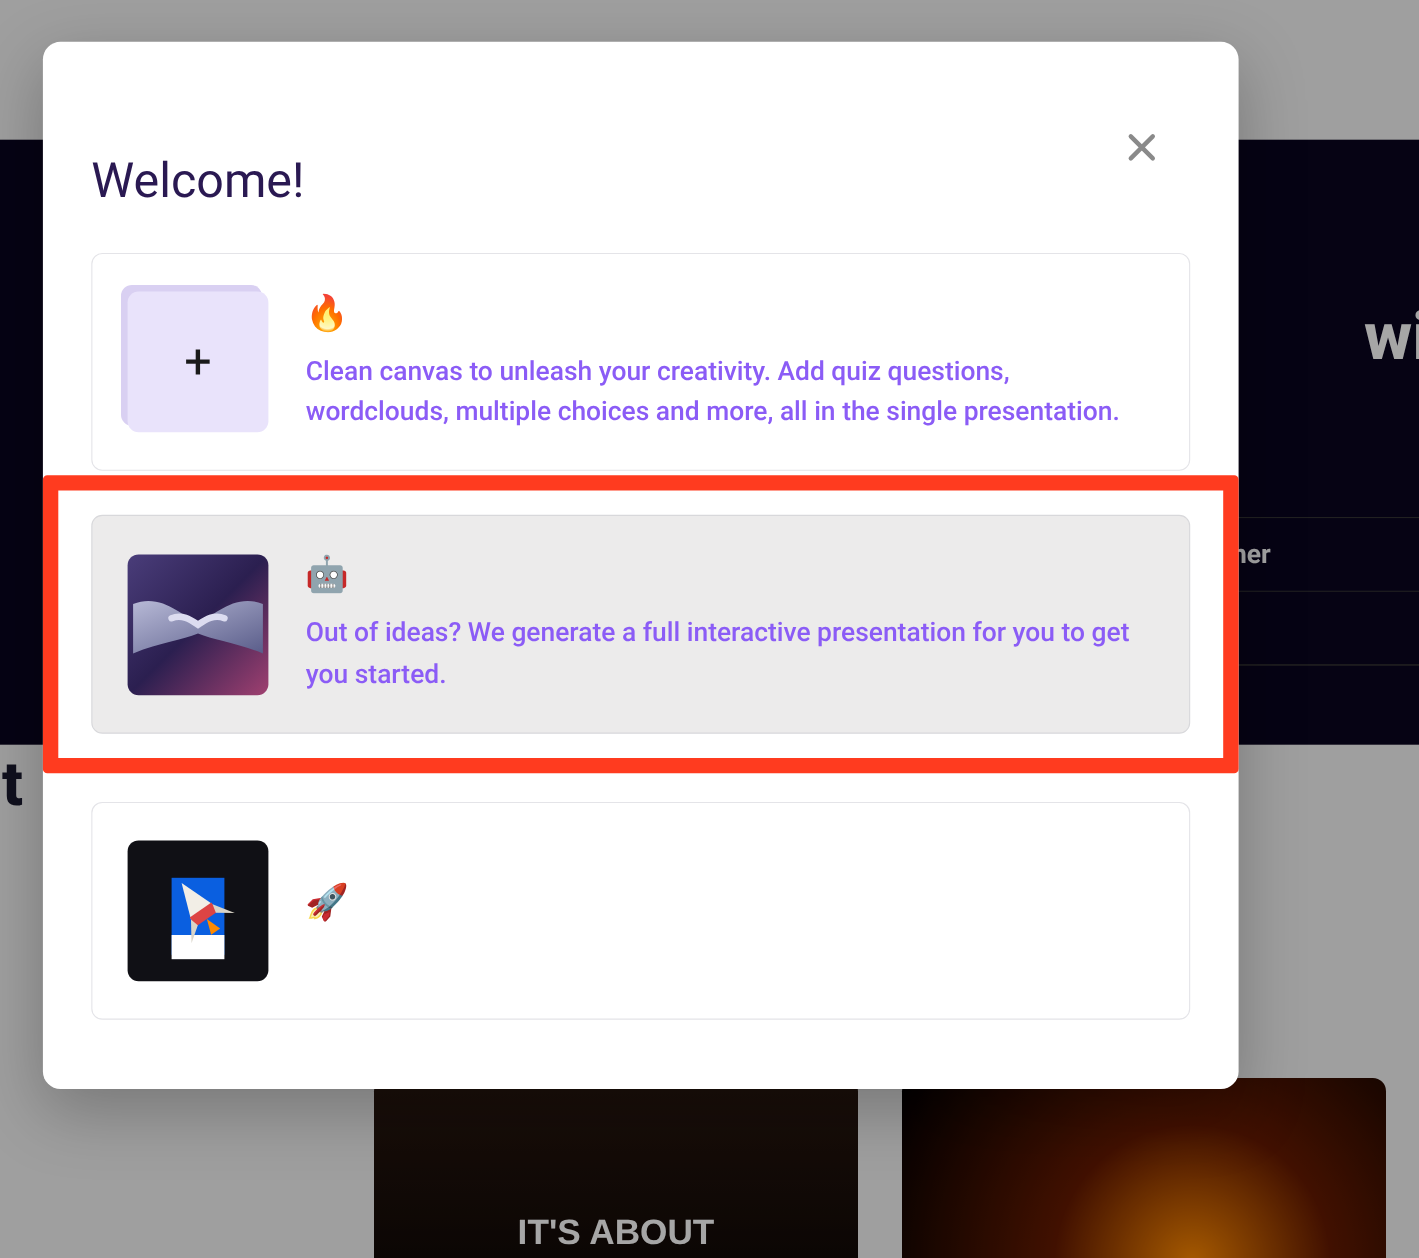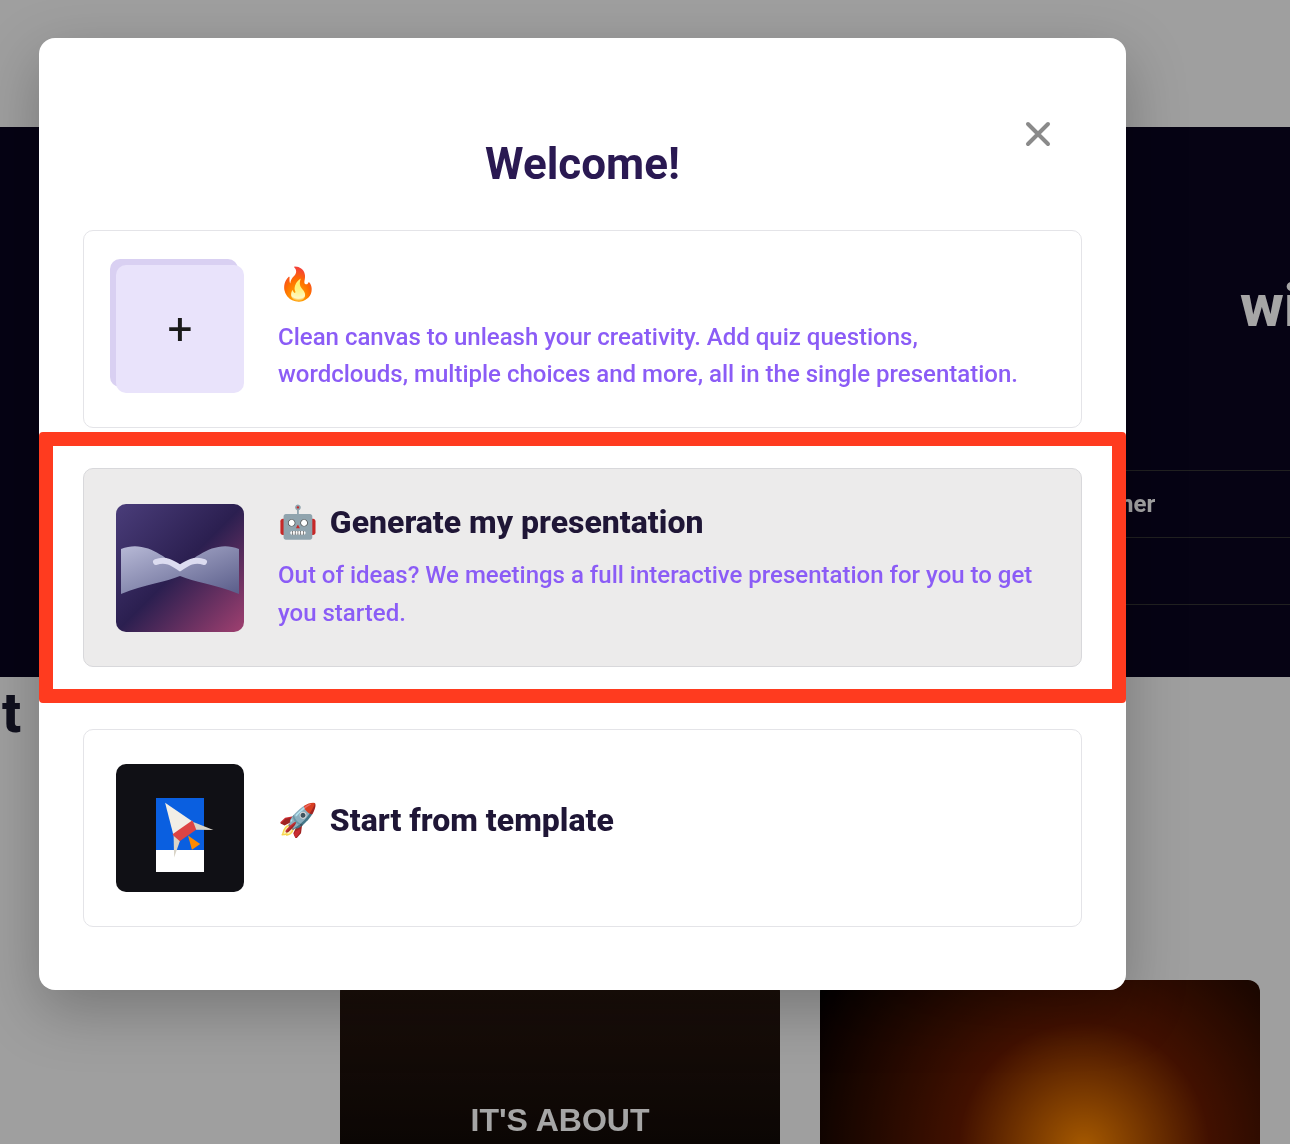--- a/index.html
+++ b/index.html
@@ -118,23 +118,22 @@
     height: 40px;
     display: flex;
     align-items: center;
     justify-content: center;
     cursor: pointer;
     color: #8a8a8a;
   }
   .close-btn svg { width: 30px; height: 30px; }
   
   .modal-title {
-    text-align: center;
     font-size: 44px;
-    font-weight: 700;
+    font-weight: 400;
     color: #2a1952;
     margin-top: 52px;
     margin-bottom: 40px;
   }
   
   .options {
     display: flex;
     flex-direction: column;
   }
   
@@ -264,23 +263,22 @@
                 <stop offset="1" stop-color="#5a5d8a"></stop>
               </linearGradient>
             </defs>
             <path d="M5 45 C30 35 50 55 64 64 C78 55 98 35 123 45 L123 90 C98 80 78 78 64 72 C50 78 30 80 5 90 Z" fill="url(#g1)"></path>
             <path d="M40 58 C50 54 58 60 64 64 C70 60 78 54 88 58" stroke="#dcdcf0" stroke-width="6" fill="none" stroke-linecap="round"></path>
           </svg>
         </div>
         <div class="text">
           <h3>
             <span class="emoji">🤖</span>
-            <span>Generate my presentation</span>
           </h3>
-          <p>Out of ideas? We meetings a full interactive presentation for you to get you started.</p>
+          <p>Out of ideas? We generate a full interactive presentation for you to get you started.</p>
         </div>
       </div>
     </div>
 
     <div class="option-card">
       <div class="thumb thumb-rocket">
         <svg viewBox="0 0 128 128" width="128" height="128">
           <rect x="40" y="34" width="48" height="70" fill="#0a5fe0"></rect>
           <rect x="40" y="86" width="48" height="22" fill="#ffffff"></rect>
           <g transform="translate(64,60) rotate(-35)">
@@ -288,19 +286,18 @@
             <rect x="-12" y="4" width="24" height="10" fill="#d44"></rect>
             <path d="M-12 6 L-24 24 L-10 14 Z" fill="#d9d4c8"></path>
             <path d="M12 6 L24 24 L10 14 Z" fill="#d9d4c8"></path>
             <path d="M0 14 L-5 28 L5 28 Z" fill="#ff8a00"></path>
           </g>
         </svg>
       </div>
       <div class="text">
         <h3>
           <span class="emoji">🚀</span>
-          <span>Start from template</span>
         </h3>
       </div>
     </div>
 
   </div>
 </div>
 
 </body></html>

